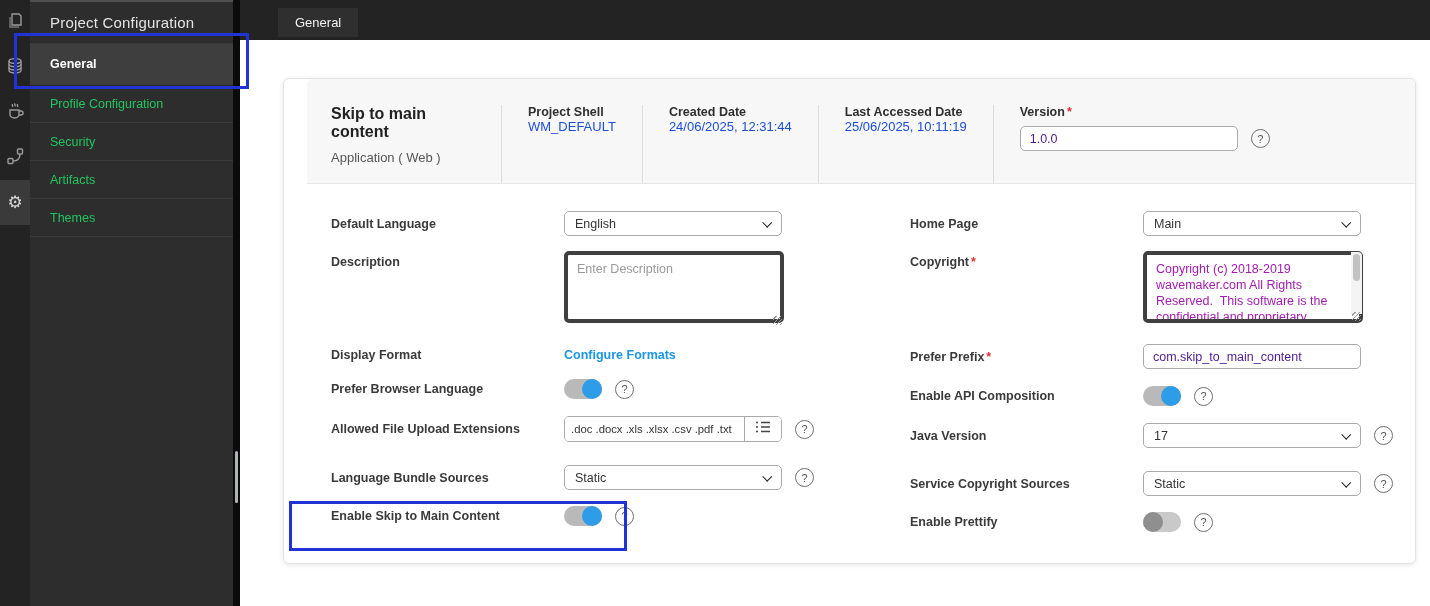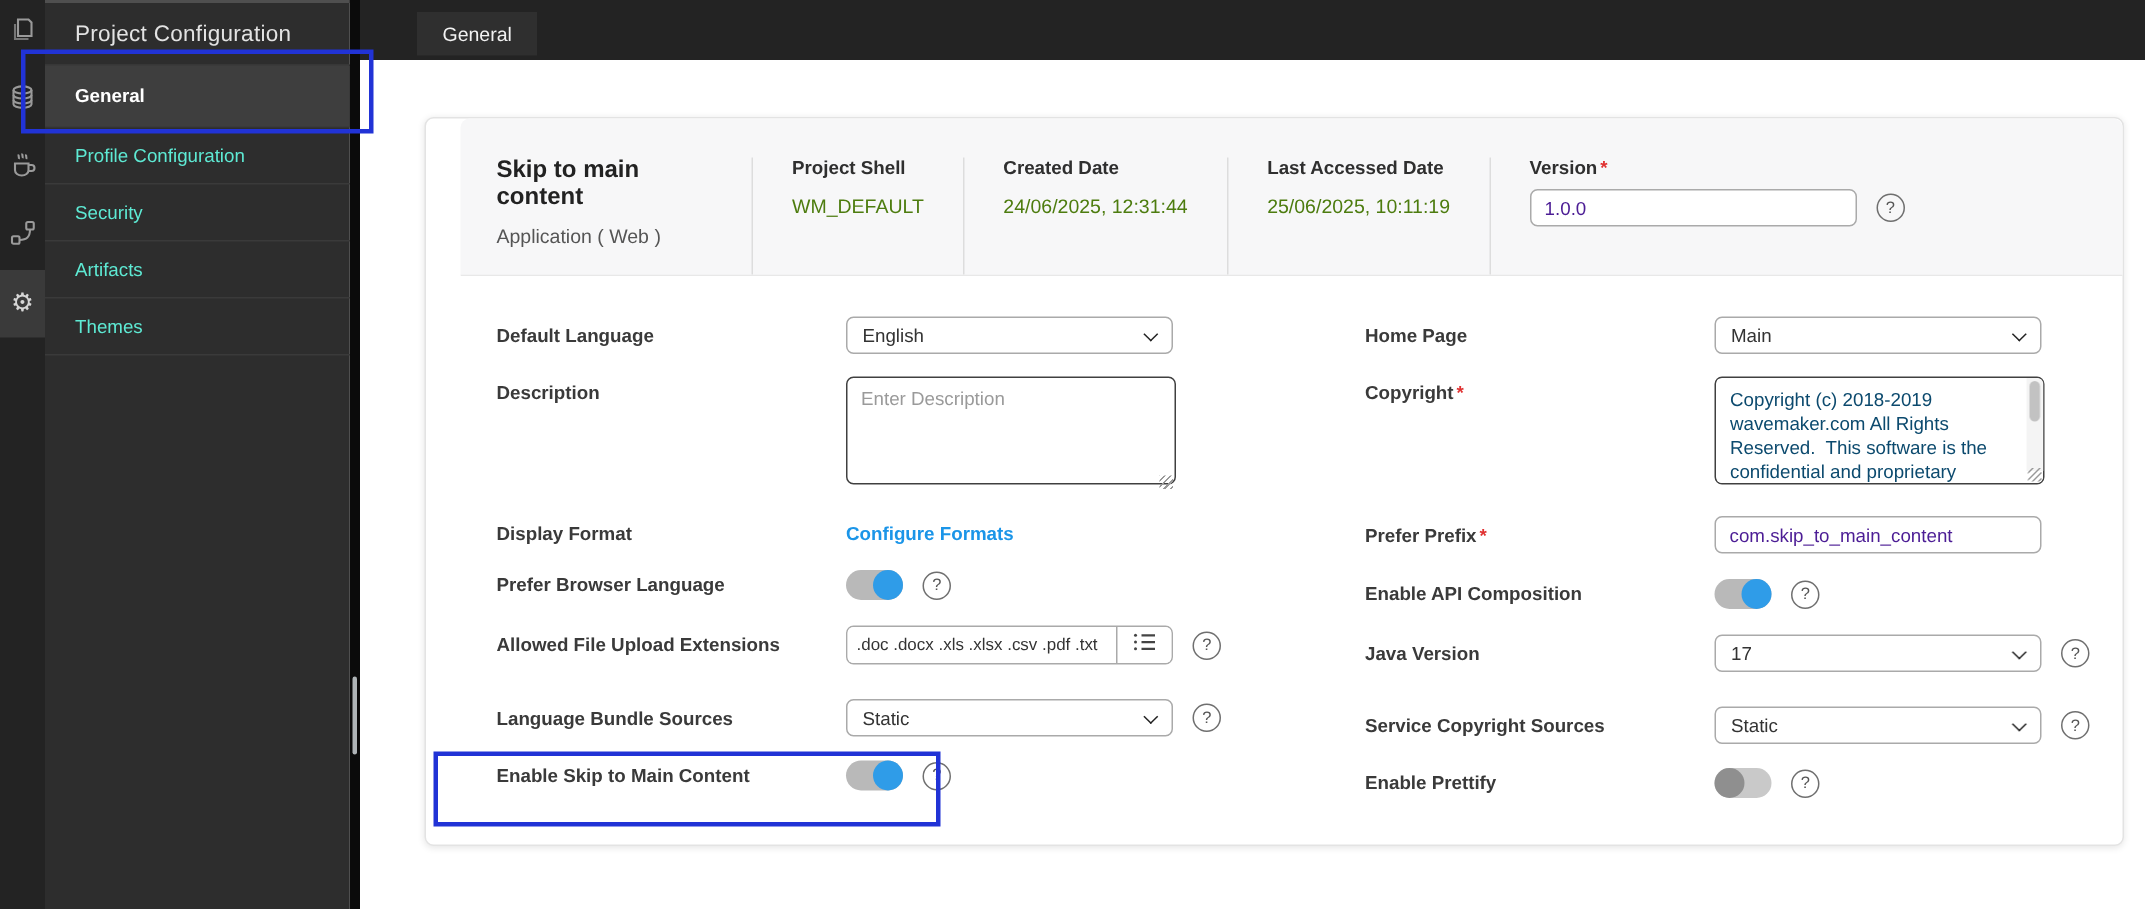--- a/index.html
+++ b/index.html
@@ -10,21 +10,21 @@
   
   .rail { position:absolute; left:0; top:0; width:30px; height:606px; background:#232323; z-index:3; }
   .rail-item { height:45px; display:flex; align-items:center; justify-content:center; cursor:pointer; }
   .rail-item.active { background:#3a3a3a; }
   .rail-item svg { stroke:#9a9a9a; fill:none; stroke-width:1.4; }
   .gear-glyph { color:#d6d6d6; font-size:17px; line-height:1; font-family:"DejaVu Sans",sans-serif; }
 
   
   .sidebar { position:absolute; left:30px; top:0; width:203px; height:606px; background:#2d2d2d; border-top:2px solid #4f4f4f; z-index:2; }
   .sb-title { height:41px; display:flex; align-items:center; padding-left:20px; color:#e3e3e3; font-size:15px; letter-spacing:.2px; }
-  .sb-item { height:38px; display:flex; align-items:center; padding-left:20px; color:#5eead4; font-size:12.5px; border-top:1px solid #3a3a3a; cursor:pointer; }
+  .sb-item { height:38px; display:flex; align-items:center; padding-left:20px; color:#22c55e; font-size:12.5px; border-top:1px solid #3a3a3a; cursor:pointer; }
   .sb-item.selected { height:41px; background:#3e3e3e; color:#ffffff; font-weight:700; }
 
   .scrollstrip { position:absolute; left:233px; top:0; width:7px; height:606px; background:#0b0b0b; z-index:2; }
   .scroll-thumb { position:absolute; left:2px; top:451px; width:3px; height:52px; background:#aeb3b6; border-radius:2px; }
 
   
   .topbar { position:absolute; left:240px; top:0; right:0; height:40px; background:#232323; }
   .topbar .tab { position:absolute; left:38px; top:8px; height:29px; padding:0 17px; background:#2f2f2f;
                  color:#f2f2f2; font-size:13px; display:flex; align-items:center; cursor:pointer; }
 
@@ -35,36 +35,36 @@
 
   
   .card-header { display:flex; height:105px; background:#f7f7f8; border-bottom:1px solid #e8e8e8;
                  border-radius:6px 6px 0 0; padding-top:26px; }
   .hdr-block { padding:0 26px; }
   .hdr-block + .hdr-block { border-left:1px solid #ddd; }
   .hdr-title-block { width:194px; padding-left:24px; border-left:none !important; }
   .hdr-title { font-size:16px; font-weight:700; color:#222; }
   .hdr-sub { font-size:13px; color:#555; margin-top:9px; }
   .hdr-label { font-size:12.5px; font-weight:700; color:#2f2f2f; }
-  .hdr-value { font-size:13px; color:#4d7c0f; margin-top:11px; white-space:nowrap; }
+  .hdr-value { font-size:13px; color:#1d4ed8; white-space:nowrap; }
   .hdr-version { flex:1; display:flex; flex-direction:column; }
   .ver-row { display:flex; align-items:center; margin-top:7px; }
 
   .req { color:#e03131; font-weight:700; margin-left:2px; }
 
   
   .tinput { height:25px; width:218px; border:1px solid #aaa; border-radius:5px; background:#fff;
             font-size:12.5px; color:#4c1d95; padding:0 9px; font-family:inherit; outline:none; }
   .selectbox { height:25px; width:218px; border:1px solid #aaa; border-radius:5px; background:#fff;
                display:flex; align-items:center; padding:0 10px; position:relative; cursor:pointer; }
   .sel-val { font-size:12.5px; color:#333; }
   .chev { position:absolute; right:11px; top:8px; width:7px; height:7px;
           border-right:1.6px solid #222; border-bottom:1.6px solid #222; transform:rotate(45deg) translateY(-1px); }
-  textarea.tarea { width:220px; height:72px; border:1px solid #404040; border-radius:5px; resize:none;
-                   font-size:12.5px; color:#0c4a6e; padding:6px 9px; line-height:1.28; font-family:inherit; outline:none; }
+  textarea.tarea { width:220px; height:72px; border:4px solid #404040; border-radius:5px; resize:none;
+                   font-size:12.5px; color:#a21caf; padding:6px 9px; line-height:1.28; font-family:inherit; outline:none; }
   textarea.tarea::placeholder { color:#9a9a9a; }
   .resize-grip { position:absolute; right:2px; bottom:2px; width:9px; height:9px;
                  background:repeating-linear-gradient(135deg, transparent 0 2px, #999 2px 3px); cursor:nwse-resize; }
 
   
   .copyright-wrap { position:relative; width:220px; height:72px; }
   .copyright-wrap textarea { width:220px; height:72px; padding-right:16px; }
   .ta-scrollbar { position:absolute; top:1px; right:1px; width:11px; height:62px; background:#f4f4f4; border-radius:0 4px 0 0; }
   .ta-thumb { position:absolute; top:2px; left:2px; width:7px; height:27px; background:#c2c2c2; border-radius:4px; }
 

